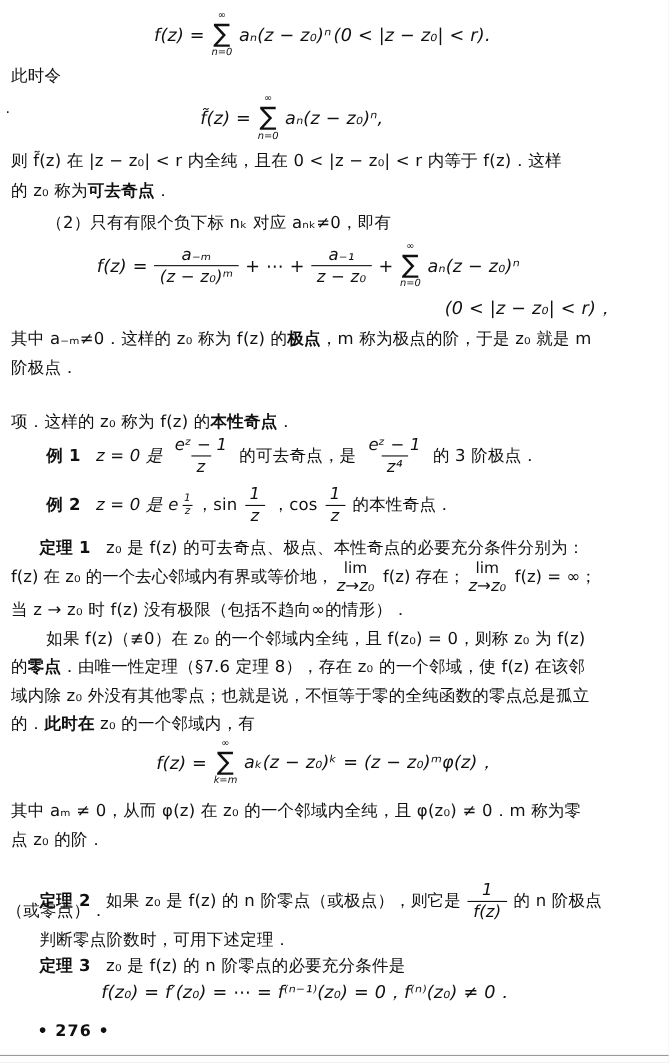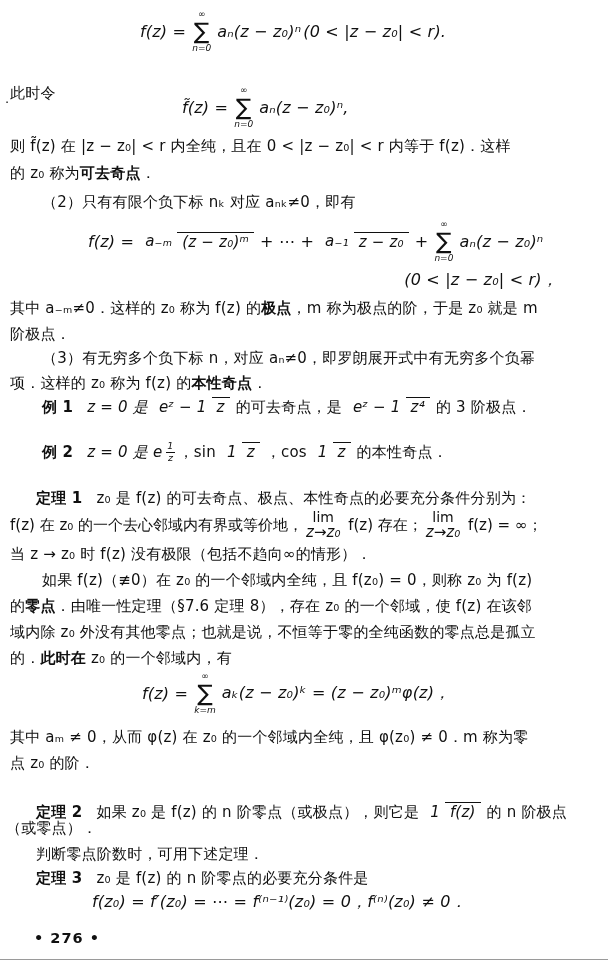--- a/index.html
+++ b/index.html
@@ -36,21 +36,21 @@
   }
   
   .sum {
     display: inline-flex; flex-direction: column; align-items: center;
     line-height: 1; margin: 0 6px; font-style: normal;
   }
   .sum .sl { font-size: 9px; font-style: italic; letter-spacing: 0; }
   .sum .so { font-size: 23px; margin: 1px 0; font-style: normal; }
   
   .ifr {
-    display: inline-flex; flex-direction: row; align-items: center;
+    display: inline-flex; flex-direction: column; align-items: center;
     vertical-align: middle; margin: 0 6px; font-style: italic;
     line-height: 1.25; font-size: 15px;
   }
   .ifr .fn { padding: 0 5px; text-align: center; }
   .ifr .fd { padding: 0 5px; text-align: center; border-top: 1.4px solid #101010; }
   
   .sfr {
     display: inline-flex; flex-direction: column; align-items: center;
     font-size: 9.5px; line-height: 1.15; vertical-align: 7px;
     margin: 0 3px; font-style: italic;
@@ -78,21 +78,21 @@
     <span>f(z) = </span>
     <span class="sum">
       <span class="sl">∞</span>
       <span class="so">∑</span>
       <span class="sl">n=0</span>
     </span>
     <span>aₙ(z − z₀)ⁿ</span>
     <span class="cond">(0 &lt; |z − z₀| &lt; r).</span>
   </div>
 
-  <div class="tl" style="top:57px; left:10px;margin-top:24px;">此时令</div>
+  <div class="tl" style="top:57px; left:10px;">此时令</div>
 
   <div class="mdot" style="top:95px; left:5px;">·</div>
 
   <div class="fml" style="top:86px; left:182px;">
     <span>f̃(z) = </span>
     <span class="sum">
       <span class="sl">∞</span>
       <span class="so">∑</span>
       <span class="sl">n=0</span>
     </span>
@@ -125,21 +125,20 @@
     </span>
     <span>aₙ(z − z₀)ⁿ</span>
   </div>
   <div class="tl mi" style="top:268px; right:50px; left:auto; font-size:16px;">(0 &lt; |z − z₀| &lt; r)，</div>
 
   <div class="tl" style="top:296px; left:10px;">
     <span>其中 a₋ₘ≠0．这样的 z₀ 称为 f(z) 的</span><span class="b">极点</span><span>，m 称为极点的阶，于是 z₀ 就是 m</span>
   </div>
   <div class="tl" style="top:322px; left:10px;">阶极点．</div>
 
-  <div class="tl" style="top:346px; left:42px;">（3）有无穷多个负下标 n，对应 aₙ≠0，即罗朗展开式中有无穷多个负幂</div>
   <div class="tl" style="top:371px; left:10px;">
     <span>项．这样的 z₀ 称为 f(z) 的</span><span class="b">本性奇点</span><span>．</span>
   </div>
 
   <div class="tl" style="top:395px; left:42px; display:flex; align-items:center;">
     <span class="hd">例 1</span>
     <span class="mi">z = 0 是</span>
     <span class="ifr">
       <span class="fn">eᶻ − 1</span>
       <span class="fd">z</span>

